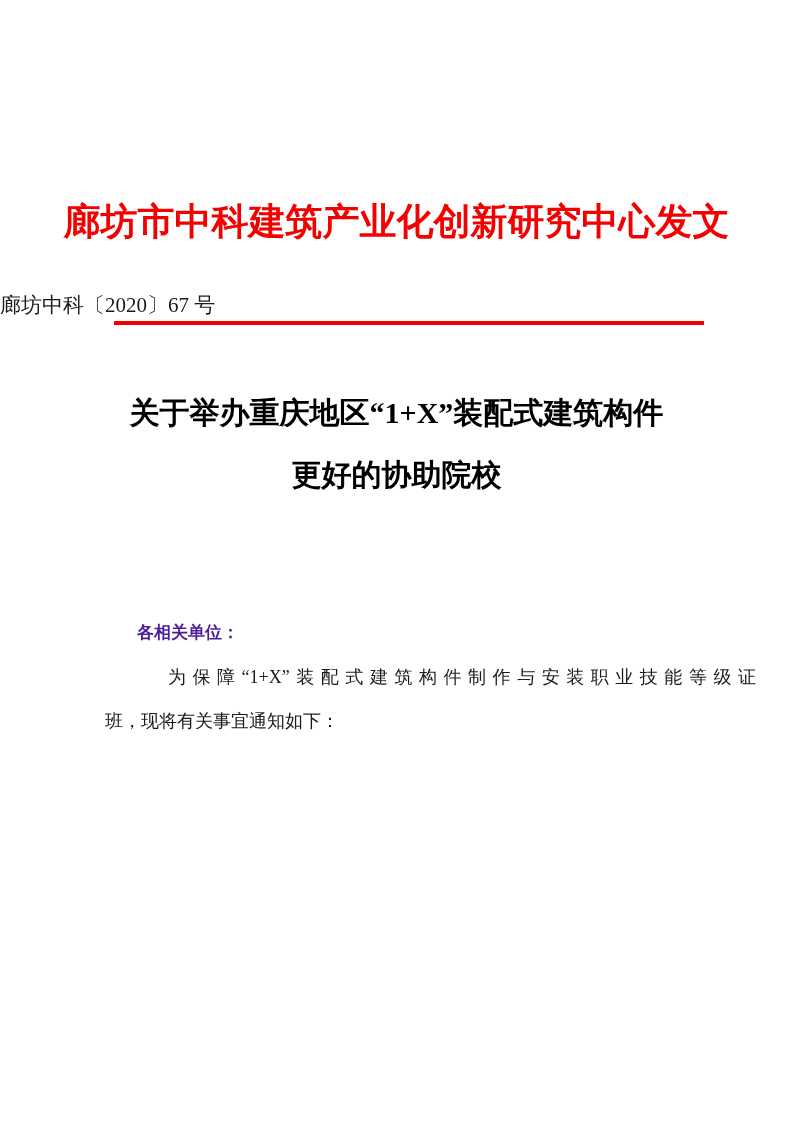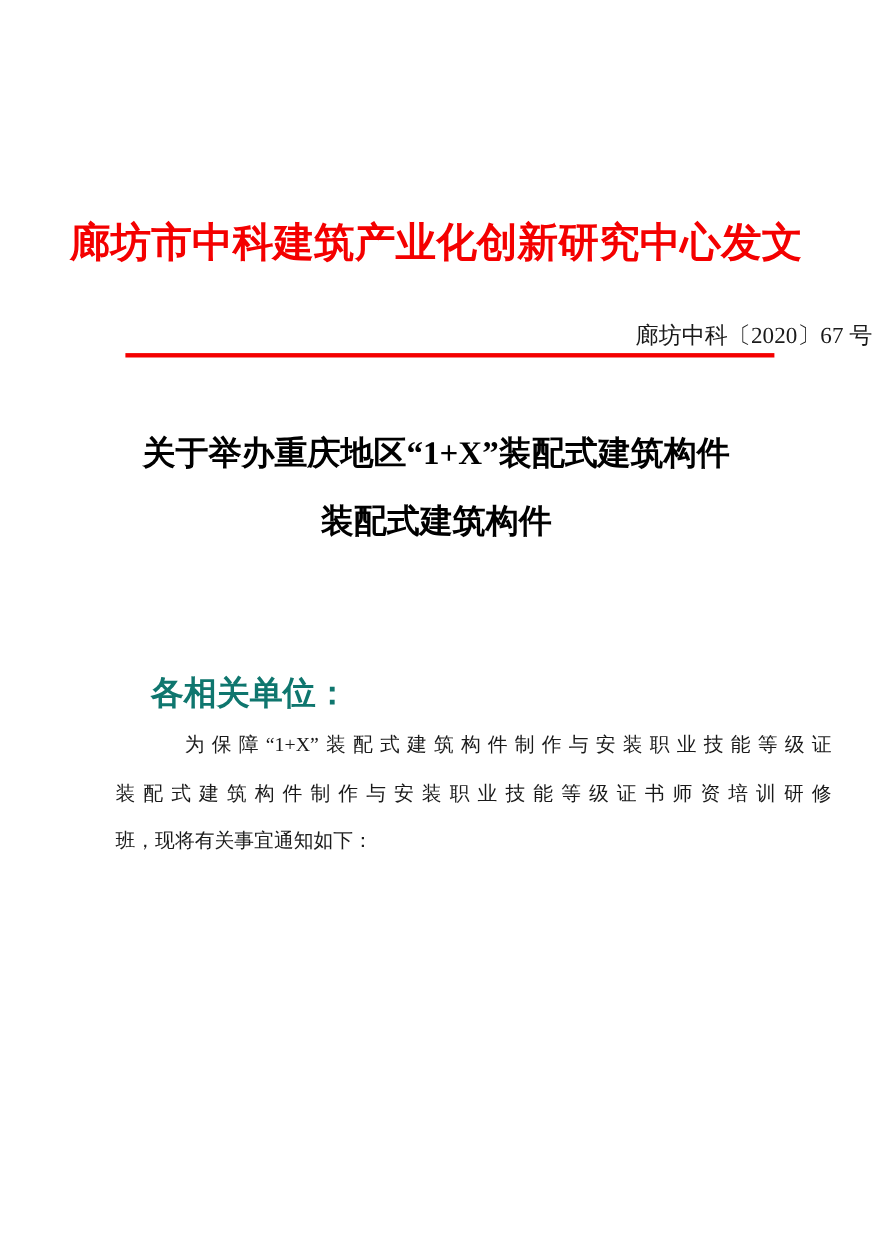--- a/index.html
+++ b/index.html
@@ -27,21 +27,21 @@
     line-height: 52px;
     color: #f40000;
     letter-spacing: 0px;
     font-family: "Liberation Serif", serif;
   }
   .doc-number {
     position: absolute;
     top: 291px;
     left: 0;
     right: 0;
-    text-align: right;
+    text-align: left;
     font-size: 21px;
     line-height: 28px;
     color: #1a1a1a;
     font-family: "Liberation Serif", serif;
   }
   .red-line {
     position: absolute;
     top: 321px;
     left: 114px;
     width: 590px;
@@ -58,25 +58,25 @@
     font-size: 30px;
     font-weight: bold;
     line-height: 62px;
     color: #000000;
     font-family: "Liberation Serif", serif;
   }
   .salutation {
     position: absolute;
     top: 618px;
     left: 137px;
-    font-size: 30px;
+    font-size: 17px;
     font-weight: bold;
     line-height: 30px;
-    color: #0f766e;
-    font-family: Liberation Mono, monospace;
+    color: #4c1d95;
+    font-family: Liberation Sans, sans-serif;
   }
   .paragraph {
     position: absolute;
     top: 656px;
     left: 105px;
     width: 651px;
     font-size: 18px;
     line-height: 43.5px;
     color: #1a1a1a;
     font-family: "Liberation Serif", serif;
@@ -110,26 +110,25 @@
 <div class="page">
 
   <div class="issuer-title">廊坊市中科建筑产业化创新研究中心发文</div>
 
   <div class="doc-number">廊坊中科〔2020〕67 号</div>
 
   <div class="red-line"></div>
 
   <div class="doc-title">
     <div>关于举办重庆地区“1+X”装配式建筑构件</div>
-    <div>装配式建筑构件</div>
+    <div>更好的协助院校</div>
   </div>
 
   <div class="salutation">各相关单位：</div>
 
   <div class="paragraph">
     <div class="pline first">为保障“1+X”装配式建筑构件制作与安装职业技能等级证</div>
-    <div class="pline">装配式建筑构件制作与安装职业技能等级证书师资培训研修</div>
     <div class="pline last">班，现将有关事宜通知如下：</div>
   </div>
 
   <div class="section-heading">一、会议组织</div>
 
 </div>
 
 </body></html>

